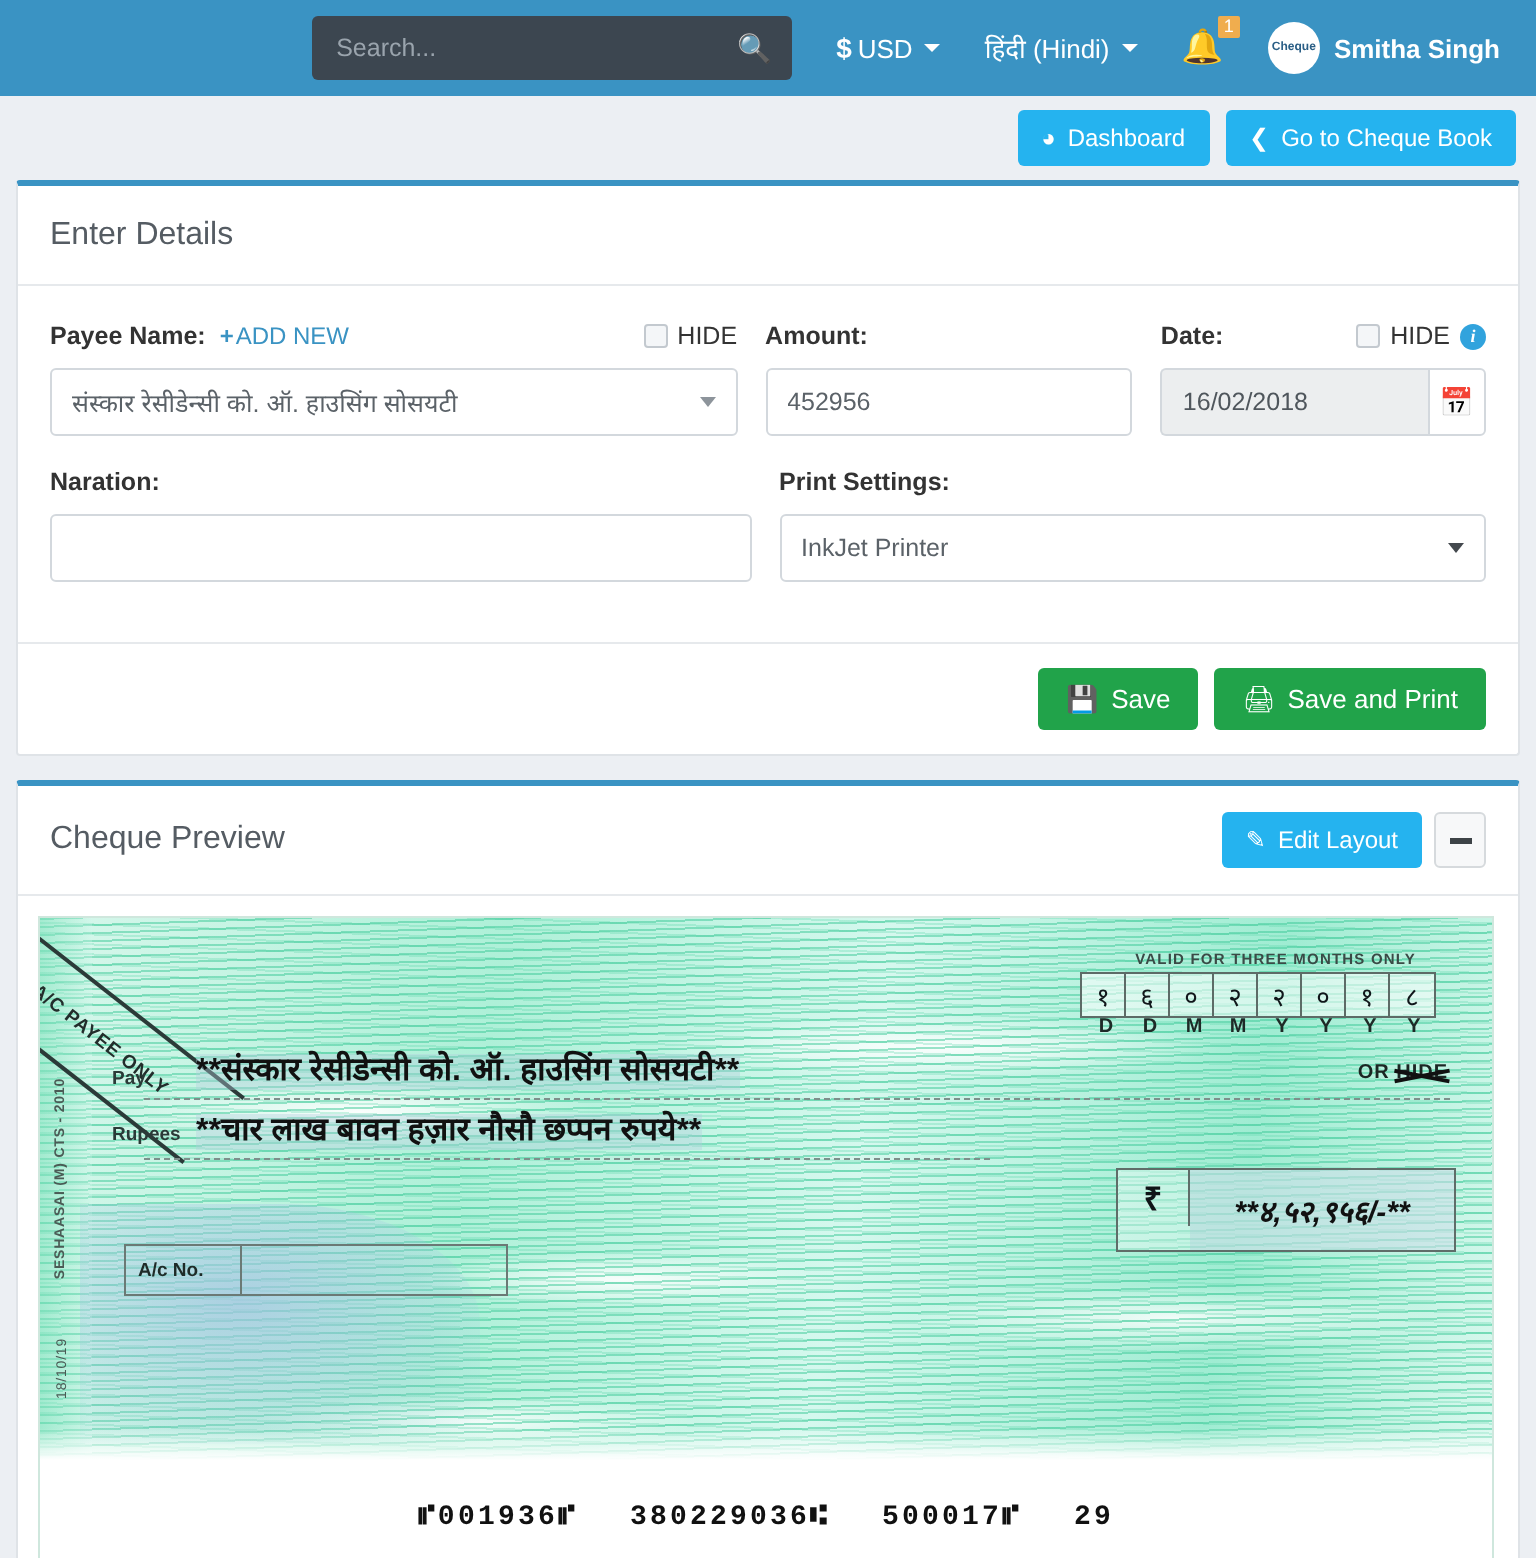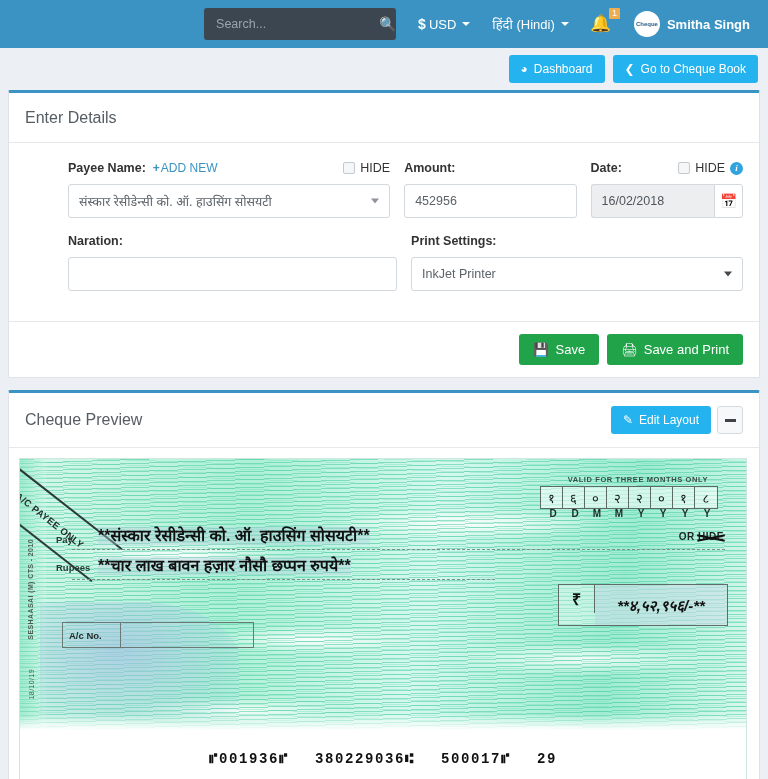--- a/index.html
+++ b/index.html
@@ -15,21 +15,21 @@
   .navbar {
     height: 48px;
     background: #3a93c3;
     display: flex;
     align-items: center;
     justify-content: flex-end;
     padding: 0 12px 0 0;
     position: relative;
   }
   .search-wrap {
-    width: 192px; height: 32px;
+    width: 240px; height: 32px;
     background: #3c4650;
     border-radius: 3px;
     display: flex; align-items: center;
     margin-right: 22px;
     padding: 0 10px;
   }
   .search-input {
     flex: 1; border: none; outline: none; background: transparent;
     color: #cfd5db; font-size: 12.5px; font-family: "Liberation Sans", sans-serif;
   }
@@ -91,21 +91,21 @@
     border-top: 3px solid #3a93c3;
     border-radius: 2px;
   }
   .panel-head {
     padding: 13px 16px;
     border-bottom: 1px solid #e6e9ec;
     display: flex; align-items: center; justify-content: space-between;
     min-height: 50px;
   }
   .panel-title { font-size: 16px; color: #555c63; }
-  .panel-body { padding: 16px; margin-left: 43px; }
+  .panel-body { padding: 16px; }
 
   
   .form-row { display: flex; gap: 14px; margin-bottom: 14px; }
   .col-payee { width: 355px; }
   .col-amount { width: 190px; }
   .col-date { width: 168px; }
   .col-naration { width: 355px; }
   .col-print { width: 358px; }
 
   .label-row {

